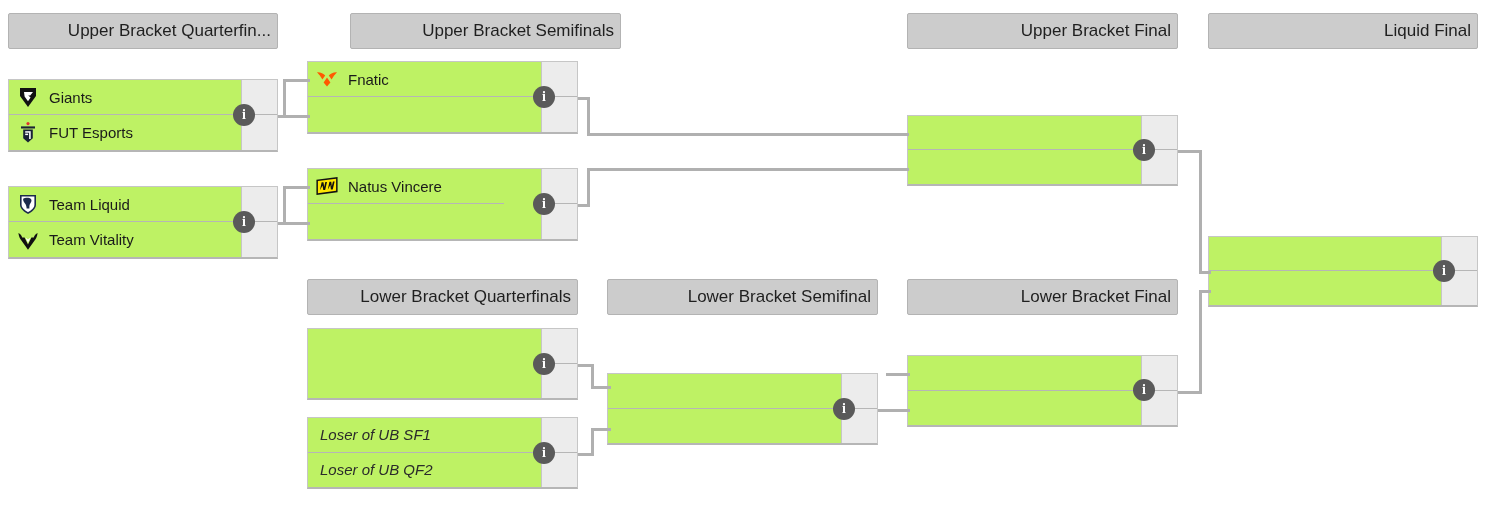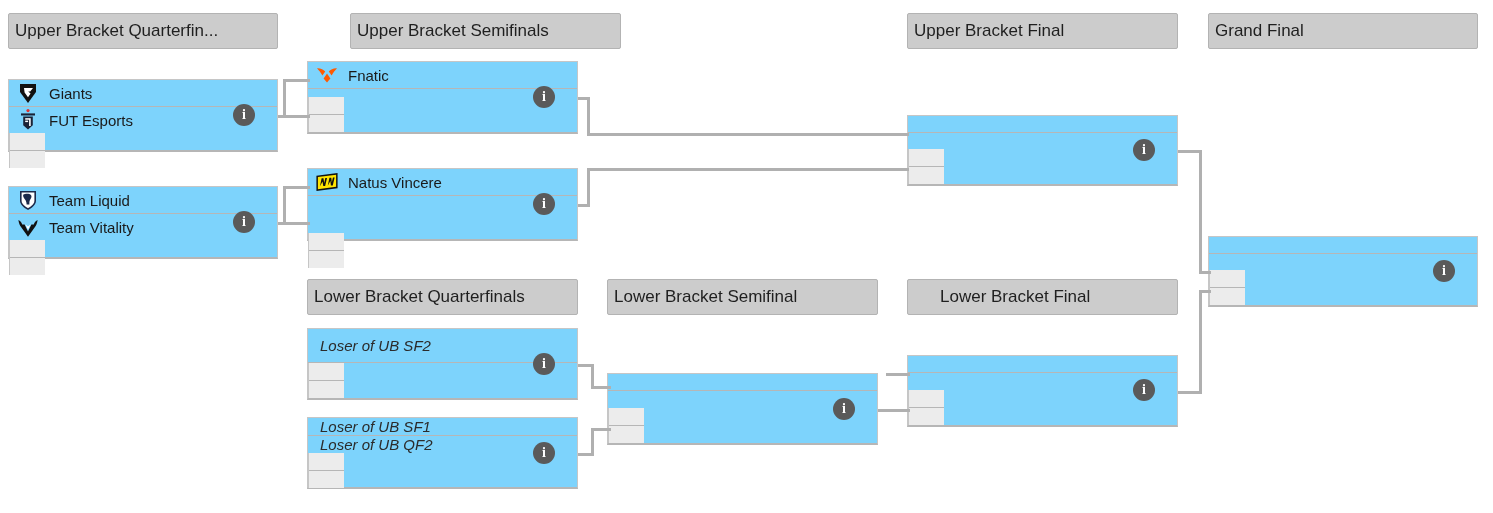--- a/index.html
+++ b/index.html
@@ -26,36 +26,36 @@
   .round-header {
     position: absolute;
     box-sizing: border-box;
     height: 36px;
     background: #cccccc;
     border: 1px solid #b3b3b3;
     border-radius: 2px;
     color: #1f1f1f;
     font-size: 17px;
     line-height: 34px;
-    text-align: left;
+    text-align: right;
     white-space: nowrap;
     overflow: hidden;
     text-overflow: ellipsis;
     padding: 0 6px;
   }
 
   
   .match {
     position: absolute;
     box-sizing: border-box;
     border: 1px solid #c6c6c6;
     border-bottom: 2px solid #b6b6b6;
-    background: #7dd3fc;
+    background: #bef264;
     display: flex;
-    flex-direction: column;
+    flex-direction: row;
   }
   .match .teams {
     flex: 1 1 auto;
     display: flex;
     flex-direction: column;
     min-width: 0;
   }
   .match .scores {
     flex: 0 0 35px;
     width: 35px;
@@ -131,21 +131,21 @@
 <body>
 
 <div id="bracket">
 
   <div class="round-header" style="left:8px; top:13px; width:270px;">Upper Bracket Quarterfin...</div>
 
   <div class="round-header" style="left:307px; top:13px; width:271px;margin-left:43px;">Upper Bracket Semifinals</div>
 
   <div class="round-header" style="left:907px; top:13px; width:271px;">Upper Bracket Final</div>
 
-  <div class="round-header" style="left:1208px; top:13px; width:270px;">Grand Final</div>
+  <div class="round-header" style="left:1208px; top:13px; width:270px;">Liquid Final</div>
 
   <div class="round-header" style="left:307px; top:279px; width:271px;">Lower Bracket Quarterfinals</div>
 
   <div class="round-header" style="left:607px; top:279px; width:271px;">Lower Bracket Semifinal</div>
 
   <div class="round-header" style="left:907px; top:279px; width:271px;padding-left:32px;">Lower Bracket Final</div>
 
   <div class="conn h" style="left:278px; top:115px; width:32px;"></div>
   <div class="conn v" style="left:283px; top:79px;  height:39px;"></div>
   <div class="conn h" style="left:283px; top:79px;  width:27px;"></div>
@@ -341,23 +341,20 @@
       </div>
       <div class="row">
         <span class="score-val"></span>
       </div>
     </div>
   </div>
   <div class="info-badge" style="left:1433px; top:260px;">i</div>
 
   <div class="match" style="left:307px; top:328px; width:271px; height:72px;">
     <div class="teams">
-      <div class="row top">
-        <span class="team-name placeholder">Loser of UB SF2</span>
-      </div>
     </div>
     <div class="scores">
       <div class="row top">
         <span class="score-val"></span>
       </div>
       <div class="row">
         <span class="score-val"></span>
       </div>
     </div>
   </div>

